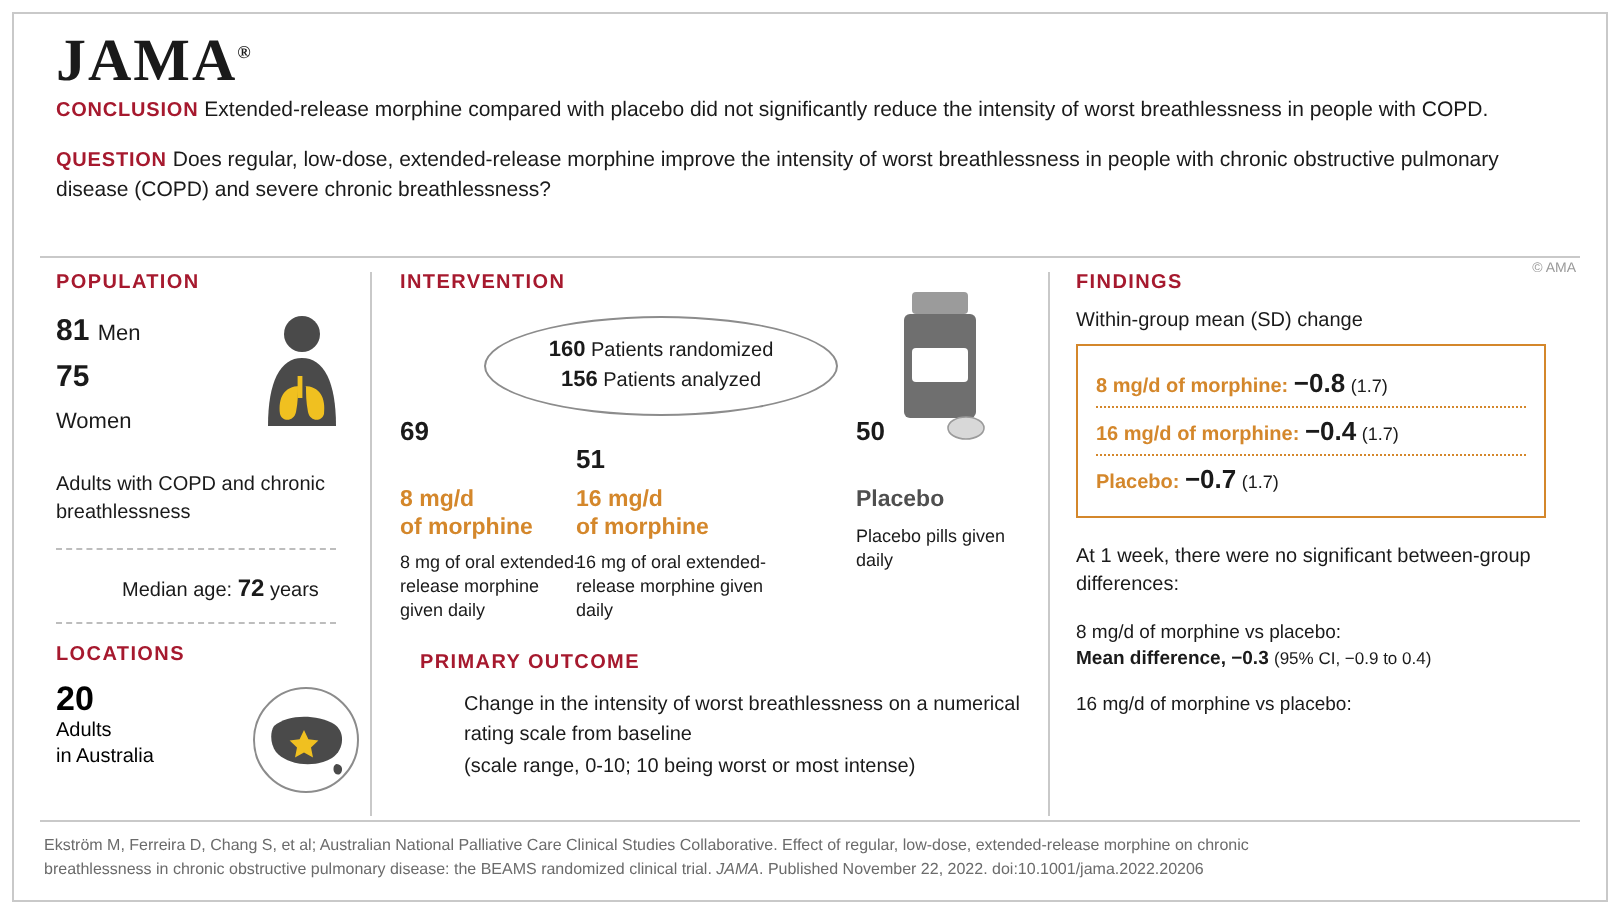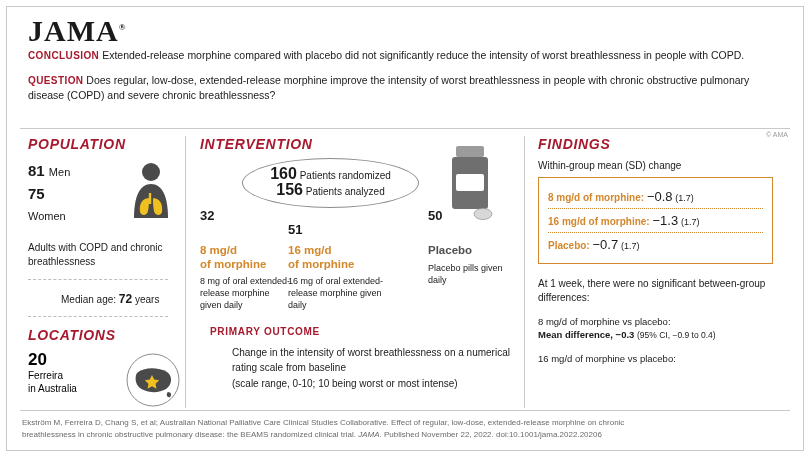--- a/index.html
+++ b/index.html
@@ -87,24 +87,23 @@
     width: 1px;
     height: 272px;
     background: #c9c9c9;
   }
   .vline-1 { left: 185px; }
   .vline-2 { left: 524px; }
 
   .sec-title {
     color: #a6192e;
     font-weight: bold;
-    font-size: 14px;
+    font-size: 10px;
     letter-spacing: 0.7px;
     margin: 0 0 8px 8px;
-    font-style: italic;
   }
   
   .pop-row {
     display: flex;
     align-items: flex-start;
     margin-left: 8px;
     gap: 44px;
   }
   .pop-nums {
     font-size: 15px;
@@ -153,21 +152,21 @@
     width: 175px;
     height: 48px;
     border: 1px solid #8c8c8c;
     border-radius: 50%;
     display: flex;
     flex-direction: column;
     justify-content: center;
     align-items: center;
   }
   .oval div { font-size: 10px; color: #1a1a1a; line-height: 14px; }
-  .oval b { font-size: 16px; }
+  .oval b { font-size: 11px; }
   .arm {
     position: absolute;
     font-size: 9px;
     line-height: 12px;
     color: #1a1a1a;
   }
   .arm .n {
     font-size: 13px;
     font-weight: bold;
     color: #1a1a1a;
@@ -212,21 +211,21 @@
     box-sizing: border-box;
     padding: 7px 9px 7px 9px;
   }
   .fin-row {
     font-size: 10px;
     color: #1a1a1a;
     padding: 4px 0;
   }
   .fin-row .val {
     font-size: 13px;
-    font-weight: normal;
+    font-weight: bold;
   }
   .fin-row .ci { font-size: 9px; }
   .fin-sep {
     border-top: 1px dotted #d4872b;
   }
   .fin-note {
     margin: 13px 0 0 8px;
     width: 245px;
     font-size: 10px;
     line-height: 14px;
@@ -323,21 +322,21 @@
       <span>years</span>
     </div>
 
     <div class="dash"></div>
 
     <div class="sec-title" style="margin-top:10px;">LOCATIONS</div>
 
     <div class="pop-row">
       <div style="width:72px;">
         <div class="loc-num">20</div>
-        <div class="loc-txt">Ferreira</div>
+        <div class="loc-txt">Adults</div>
         <div class="loc-txt">in Australia</div>
       </div>
       <div>
         <svg width="58" height="58" viewBox="0 0 58 58">
           <circle cx="29" cy="29" r="26" fill="none" stroke="#8c8c8c" stroke-width="1"></circle>
           <path d="M13 22 C20 16 34 16 43 21 C49 25 48 34 42 38 C34 43 20 42 14 35 C11 31 11 25 13 22 Z" fill="#4a4a4a"></path>
           <path d="M44 41 C47 41 48 44 46 46 C44 47 42 45 43 42 Z" fill="#4a4a4a"></path>
           <path d="M28 24 l2.2 4.6 5 .6 -3.7 3.5 1 5 -4.5-2.5 -4.5 2.5 1-5 -3.7-3.5 5-.6 Z" fill="#f0c020"></path>
         </svg>
       </div>
@@ -361,21 +360,21 @@
     <div style="position:absolute; left:250px; top:8px;">
       <svg width="56" height="78" viewBox="0 0 56 78">
         <rect x="14" y="2" width="28" height="11" rx="2" fill="#9b9b9b"></rect>
         <rect x="10" y="13" width="36" height="52" rx="3" fill="#6f6f6f"></rect>
         <rect x="14" y="30" width="28" height="17" rx="2" fill="#ffffff"></rect>
         <ellipse cx="41" cy="70" rx="9" ry="5.5" fill="#d8d8d8" stroke="#9b9b9b" stroke-width="0.8"></ellipse>
       </svg>
     </div>
 
     <div class="arm" style="left:8px; top:74px; width:92px;">
-      <div class="n">32</div>
+      <div class="n">69</div>
       <div class="title orange" style="margin-top:22px;">8 mg/d</div>
       <div class="title orange">of morphine</div>
       <div style="margin-top:4px;">8 mg of oral extended-release morphine given daily</div>
     </div>
 
     <div class="arm" style="left:96px; top:88px; width:96px;">
       <div class="n">51</div>
       <div class="title orange" style="margin-top:8px;">16 mg/d</div>
       <div class="title orange">of morphine</div>
       <div style="margin-top:4px;">16 mg of oral extended-release morphine given daily</div>
@@ -400,21 +399,21 @@
 
     <div class="fin-box">
       <div class="fin-row">
         <span class="orange" style="font-weight:bold;">8 mg/d of morphine:</span>
         <span class="val">−0.8</span>
         <span class="ci">(1.7)</span>
       </div>
       <div class="fin-sep"></div>
       <div class="fin-row">
         <span class="orange" style="font-weight:bold;">16 mg/d of morphine:</span>
-        <span class="val">−1.3</span>
+        <span class="val">−0.4</span>
         <span class="ci">(1.7)</span>
       </div>
       <div class="fin-sep"></div>
       <div class="fin-row">
         <span class="orange" style="font-weight:bold;">Placebo:</span>
         <span class="val">−0.7</span>
         <span class="ci">(1.7)</span>
       </div>
     </div>
 

